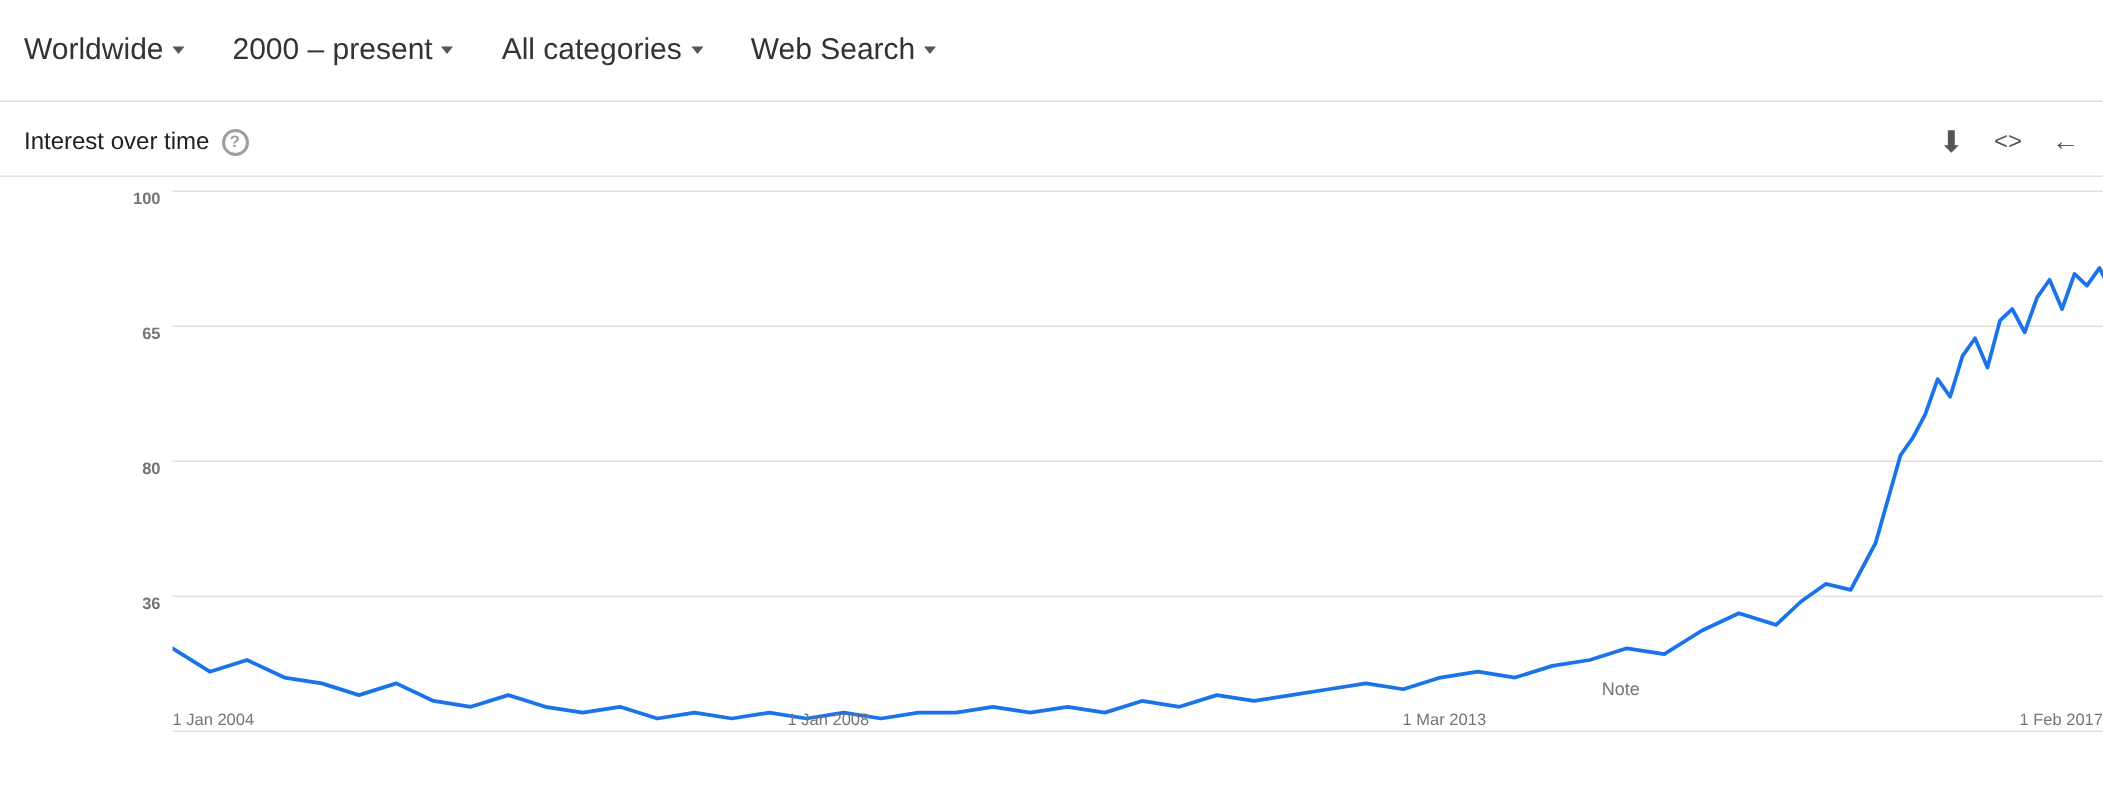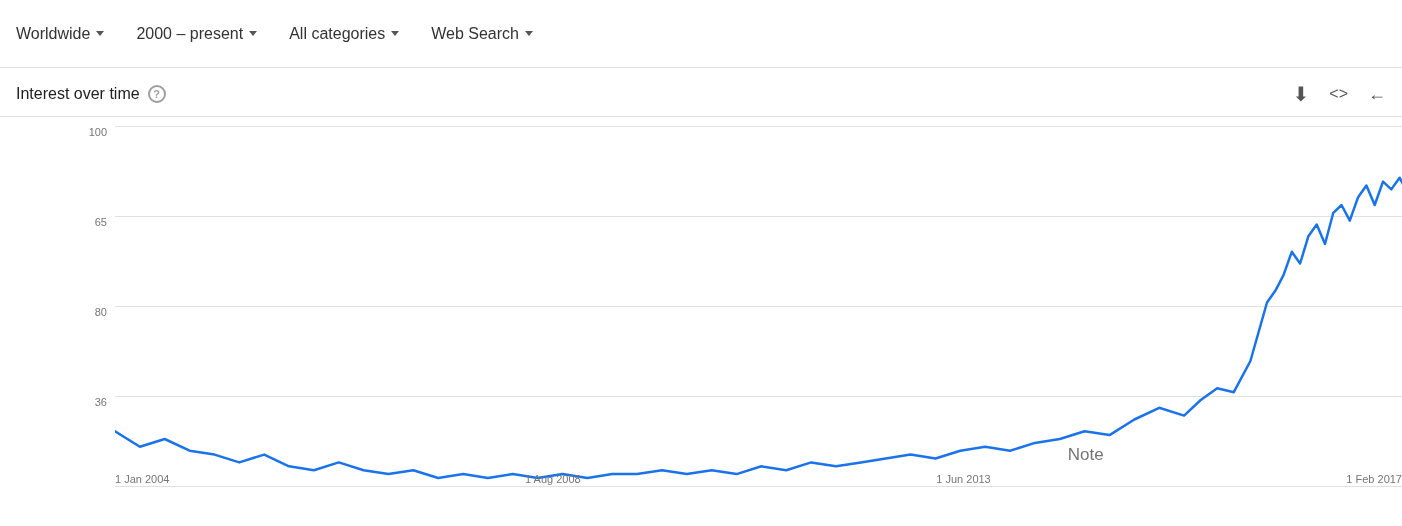--- a/index.html
+++ b/index.html
@@ -11,21 +11,21 @@
       padding: 12px 16px;
       gap: 32px;
       border-bottom: 1px solid #e0e0e0;
       height: 68px;
     }
 
     .dropdown-btn {
       display: flex;
       align-items: center;
       gap: 6px;
-      font-size: 16px;
+      font-size: 20px;
       color: #333;
       cursor: pointer;
       background: none;
       border: none;
       padding: 4px 0;
     }
 
     .dropdown-btn .caret {
       width: 0;
       height: 0;
@@ -104,20 +104,21 @@
       justify-content: space-between;
       padding-bottom: 0;
     }
 
     .y-label {
       font-size: 11px;
       color: #757575;
       text-align: right;
       padding-right: 8px;
       line-height: 1;
+      font-weight: bold;
     }
 
     .grid-lines {
       position: absolute;
       left: 55px;
       right: 0;
       top: 0;
       bottom: 0;
     }
 
@@ -139,21 +140,21 @@
       padding: 4px 0;
     }
 
     .x-label {
       font-size: 11px;
       color: #757575;
     }
 
     .note-label {
       position: absolute;
-      font-size: 17px;
+      font-size: 12px;
       color: #757575;
     }
 
     svg.trend-line {
       position: absolute;
       left: 55px;
       top: 0;
       right: 0;
       bottom: 20px;
     }
@@ -212,21 +213,21 @@
       <div class="grid-line" style="bottom: 25%;"></div>
       <div class="grid-line" style="bottom: 0%;"></div>
     </div>
 
     <svg class="trend-line" id="trendSvg" preserveAspectRatio="none" width="1326" height="390" viewBox="0 0 1326 390">
     <path d="M 0.0 304.2 L 24.9 319.8 L 49.7 312.0 L 74.6 323.7 L 99.5 327.6 L 124.3 335.4 L 149.2 327.6 L 174.0 339.3 L 198.9 343.2 L 223.8 335.4 L 248.6 343.2 L 273.5 347.1 L 298.3 343.2 L 323.2 351.0 L 348.1 347.1 L 372.9 351.0 L 397.8 347.1 L 422.7 351.0 L 447.5 347.1 L 472.4 351.0 L 497.3 347.1 L 522.1 347.1 L 547.0 343.2 L 571.8 347.1 L 596.7 343.2 L 621.6 347.1 L 646.4 339.3 L 671.3 343.2 L 696.2 335.4 L 721.0 339.3 L 745.9 335.4 L 770.7 331.5 L 795.6 327.6 L 820.5 331.5 L 845.3 323.7 L 870.2 319.8 L 895.0 323.7 L 919.9 315.9 L 944.8 312.0 L 969.6 304.2 L 994.5 308.1 L 1019.4 292.5 L 1044.2 280.8 L 1069.1 288.6 L 1085.7 273.0 L 1102.2 261.3 L 1118.8 265.2 L 1135.4 234.0 L 1152.0 175.5 L 1160.3 163.8 L 1168.5 148.2 L 1176.8 124.8 L 1185.1 136.5 L 1193.4 109.2 L 1201.7 97.5 L 1210.0 117.0 L 1218.3 85.8 L 1226.5 78.0 L 1234.8 93.6 L 1243.1 70.2 L 1251.4 58.5 L 1259.7 78.0 L 1268.0 54.6 L 1276.3 62.4 L 1284.6 50.7 L 1292.8 66.3 L 1301.1 46.8 L 1309.4 58.5 L 1317.7 39.0 L 1326.0 0.0" fill="none" stroke="#1a73e8" stroke-width="2.5" stroke-linejoin="round" stroke-linecap="round"></path>
       </svg>
 
     <div class="x-labels" style="bottom:-2px;">
       <span class="x-label">1 Jan 2004</span>
-      <span class="x-label">1 Aug 2008</span>
-      <span class="x-label">1 Jun 2013</span>
+      <span class="x-label">1 Jan 2008</span>
+      <span class="x-label">1 Mar 2013</span>
       <span class="x-label">1 Feb 2017</span>
     </div>
 
     <div class="note-label" style="bottom: 22px; left: calc(55px + 71%);">Note</div>
 
   </div>
 </div>
 
 </body></html>

